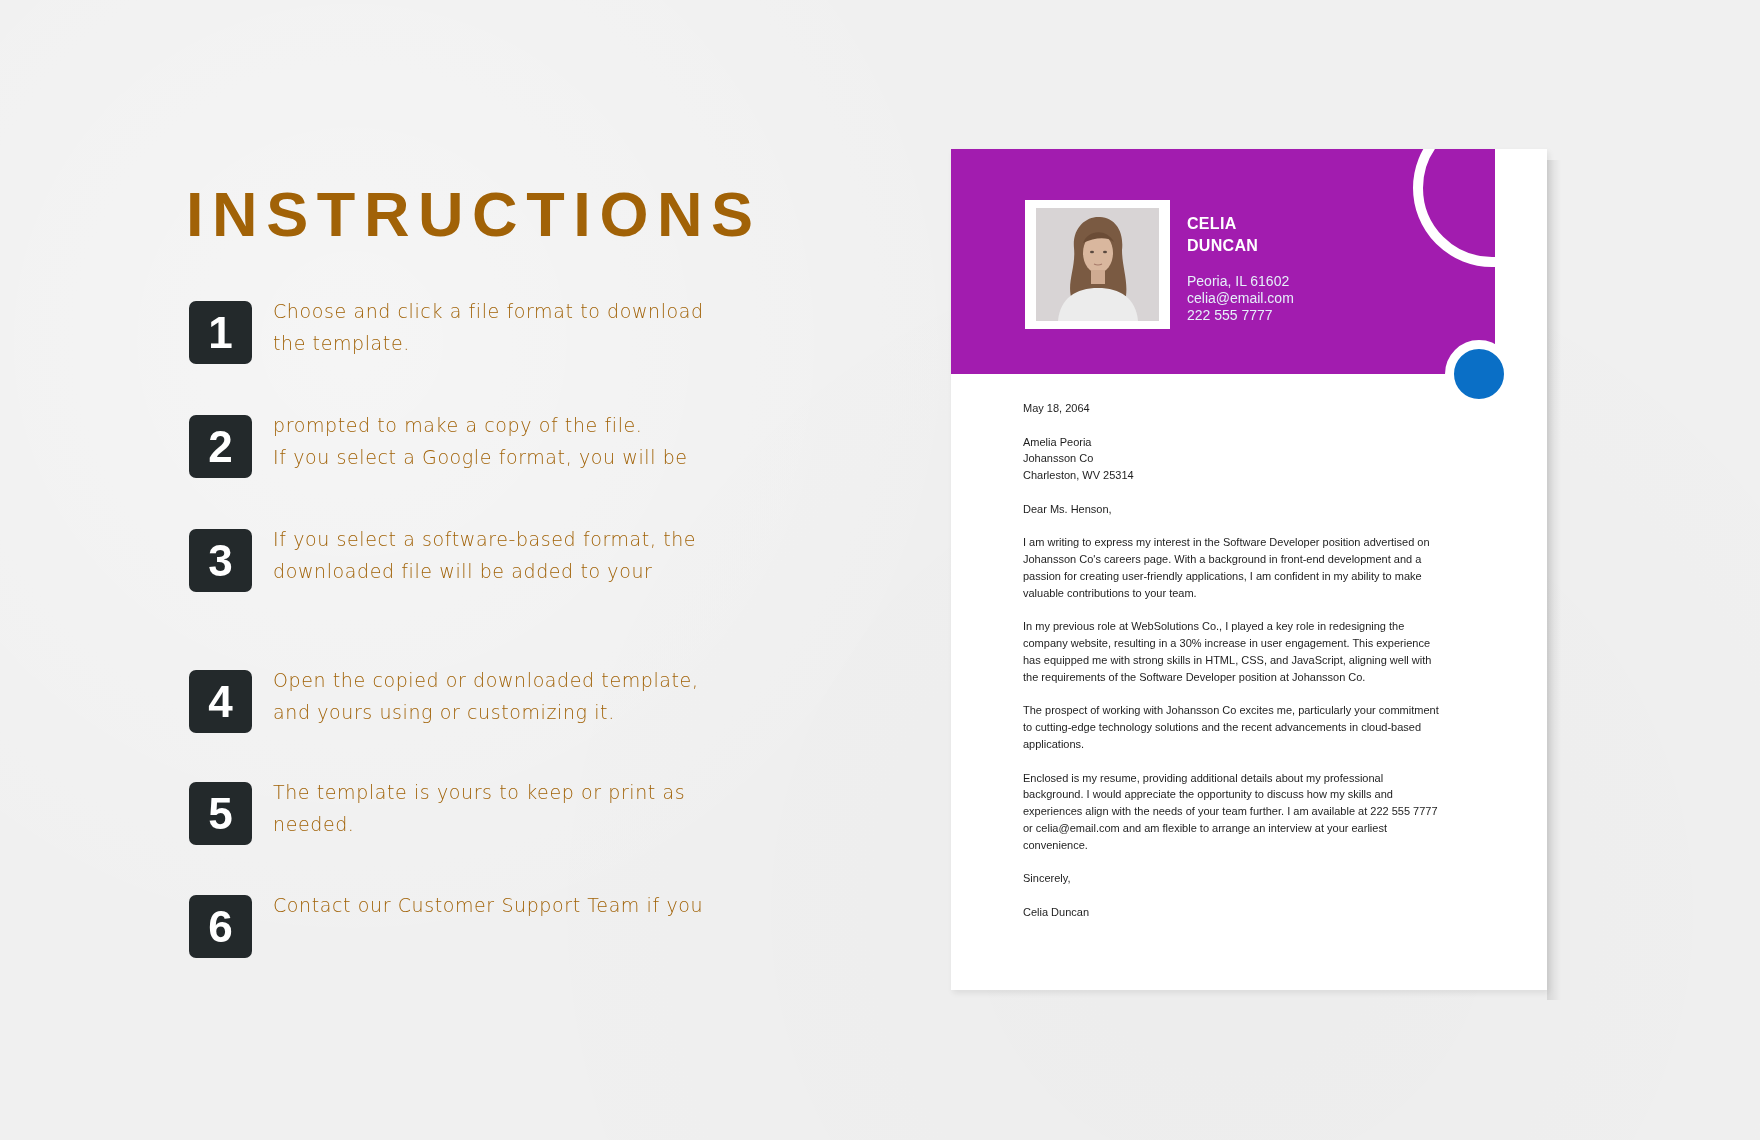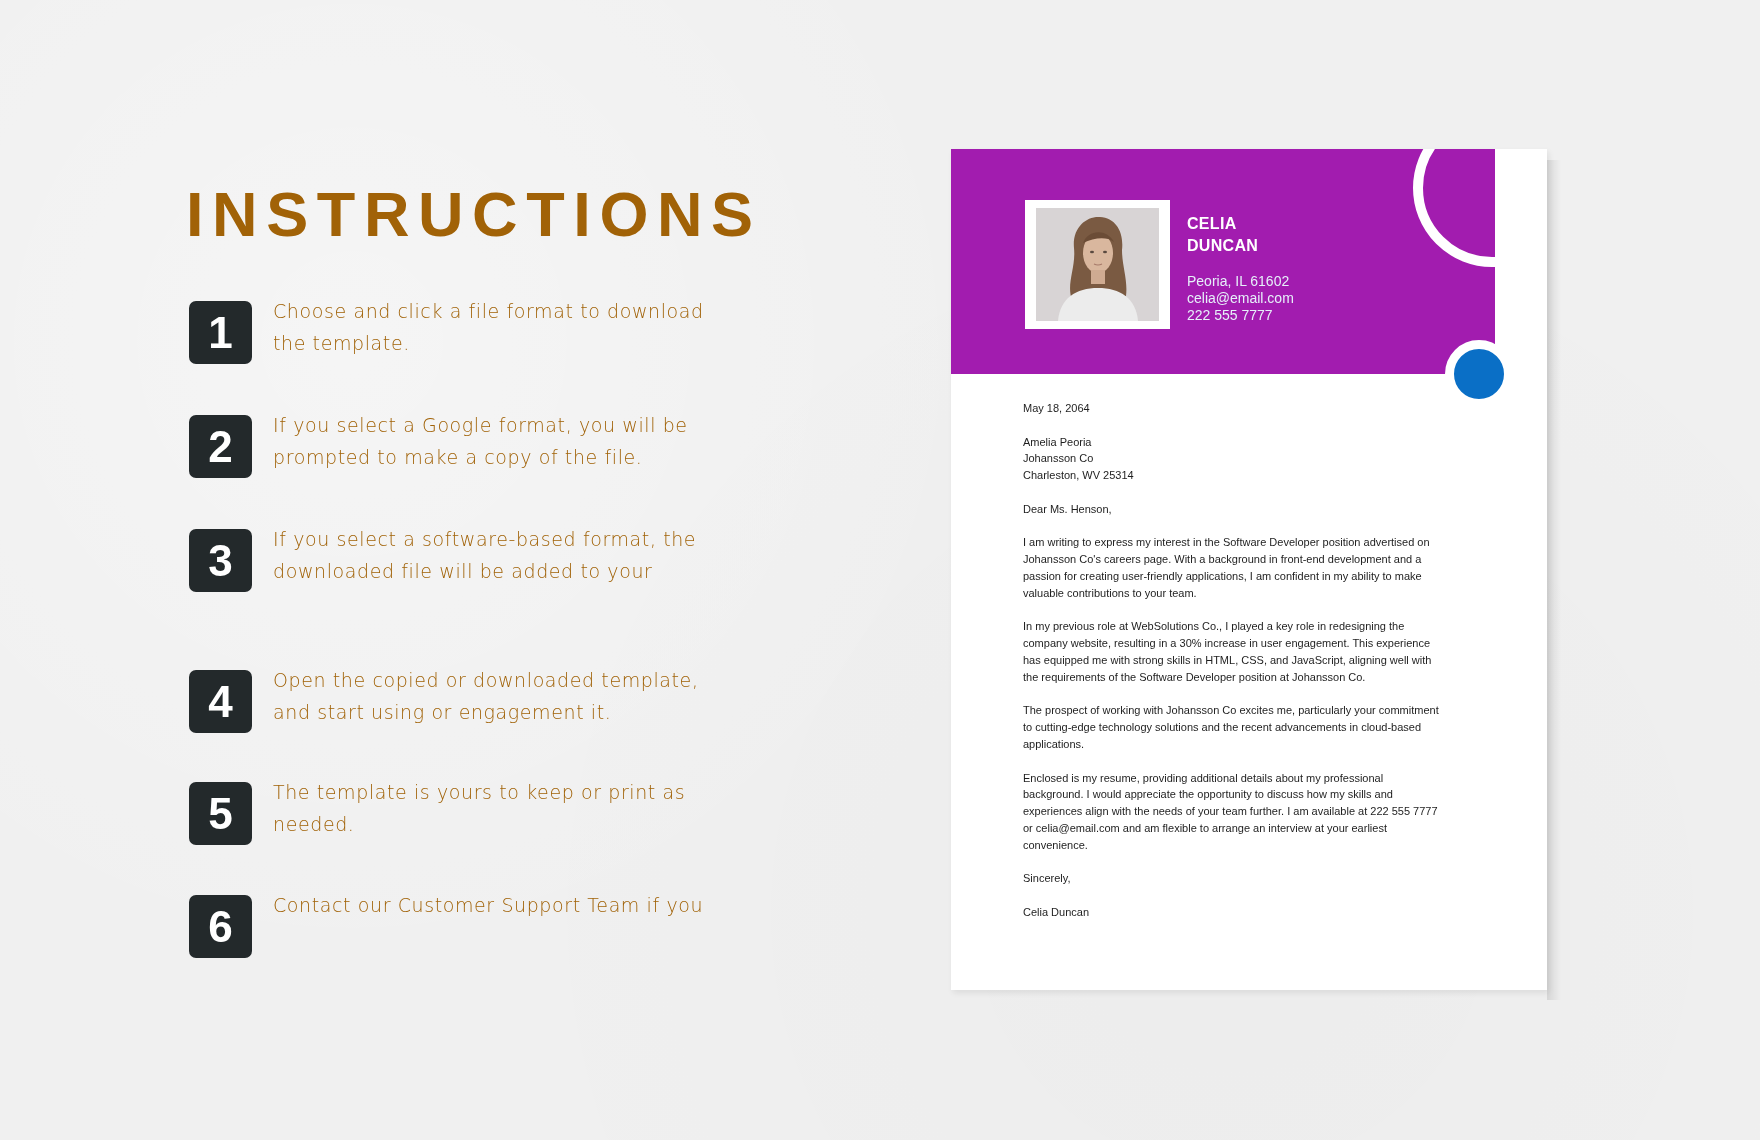--- a/index.html
+++ b/index.html
@@ -89,38 +89,38 @@
   <div class="badge">1</div>
   <div class="step-text">
     <span>Choose and click a file format to download</span>
     <span>the template.</span>
   </div>
 </div>
 
 <div class="step" style="top:415px">
   <div class="badge">2</div>
   <div class="step-text">
+    <span>prompted to make a copy of the file.</span>
     <span>If you select a Google format, you will be</span>
-    <span>prompted to make a copy of the file.</span>
   </div>
 </div>
 
 <div class="step" style="top:529px">
   <div class="badge">3</div>
   <div class="step-text">
     <span>If you select a software-based format, the</span>
     <span>downloaded file will be added to your</span>
   </div>
 </div>
 
 <div class="step" style="top:670px">
   <div class="badge">4</div>
   <div class="step-text">
     <span>Open the copied or downloaded template,</span>
-    <span>and start using or engagement it.</span>
+    <span>and yours using or customizing it.</span>
   </div>
 </div>
 
 <div class="step" style="top:782px">
   <div class="badge">5</div>
   <div class="step-text">
     <span>The template is yours to keep or print as</span>
     <span>needed.</span>
   </div>
 </div>

